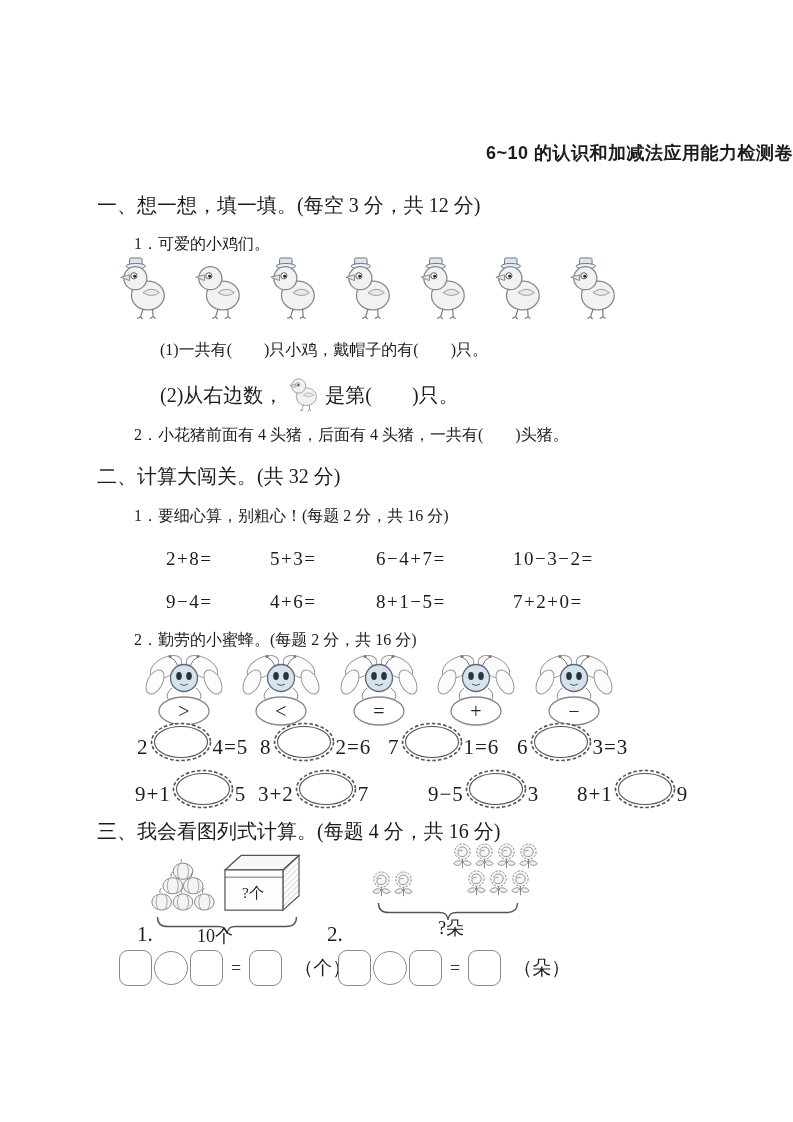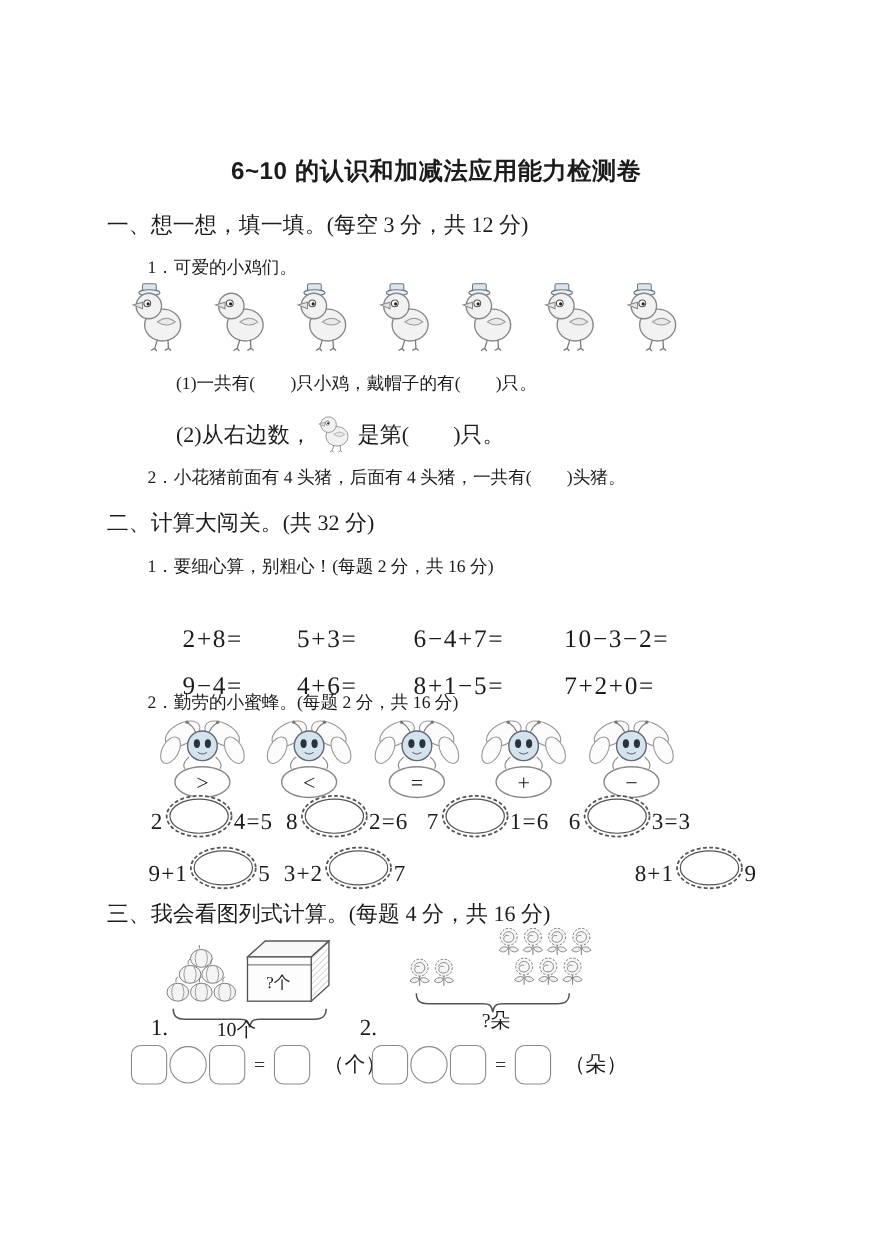--- a/index.html
+++ b/index.html
@@ -5,28 +5,28 @@
   * { margin:0; padding:0; box-sizing:border-box; }
   html,body { background:#fff; }
   .page {
     position:relative; width:793px; height:1122px; background:#fff;
     font-family:"Liberation Serif", serif; color:#1c1c1c; overflow:hidden;
   }
   .abs { position:absolute;justify-content:center; }
   .txt { position:absolute; font-size:16px; white-space:pre-wrap; line-height:1.25; }
   .s-head { font-size:20px; }
   .title {
-    position:absolute; left:0; top:141px; width:100%; text-align:center;
-    font-family:"Liberation Sans", sans-serif; font-weight:bold; font-size:22px;
+    position:absolute; left:0; top:141px; width:100%; text-align:right;
+    font-family:"Liberation Sans", sans-serif; font-weight:bold; font-size:18px;
     letter-spacing:.5px;
   }
   #chicks-row { display:flex; gap:23px; align-items:flex-end; }
   .sub2 { display:flex; align-items:center; gap:5px; height:48px; }
   .sub2 .txt-inline { font-size:20px; white-space:pre-wrap; }
-  .expr { position:absolute; font-size:23px; letter-spacing:1.5px; white-space:pre;margin-top:20px; }
+  .expr { position:absolute; font-size:19px; letter-spacing:1.5px; white-space:pre; }
   .eq { position:absolute; display:flex; align-items:flex-end; height:44px;
         font-size:21px; letter-spacing:1px; white-space:pre; }
   .eq svg { margin:0 1px -2px 1px; }
   .bee-item { position:absolute; }
   .num-label { font-size:21px; }
   .pic-label { font-size:18px; }
   .ans { display:flex; align-items:center; }
   .ans-sq { width:33px; height:36px; border:1.6px solid #8a8a8a; border-radius:9px; background:#fff; flex:0 0 auto; margin:0 1px; }
   .ans-circ { width:34px; height:34px; border:1.6px solid #8a8a8a; border-radius:50%; background:#fff; flex:0 0 auto; margin:0 1px; }
   .ans-eq { font-size:18px; margin:0 7px; color:#333; }
@@ -272,20 +272,24 @@
     </div>
   <div id="oval-row2" class="abs" style="left:0;top:763px;width:793px;height:46px">
       <span class="eq" style="left: 135px; top: 0px;"><span>9+1</span><svg width="62" height="40" viewBox="0 0 62 40">
  <ellipse cx="31" cy="20" rx="29.5" ry="18.5" fill="#fff" stroke="#555" stroke-width="1.6" stroke-dasharray="3.5,2.2"></ellipse>
  <ellipse cx="31" cy="20" rx="26.5" ry="15.5" fill="#fff" stroke="#555" stroke-width="1.1"></ellipse>
 </svg><span>5</span></span>
       <span class="eq" style="left: 258px; top: 0px;"><span>3+2</span><svg width="62" height="40" viewBox="0 0 62 40">
  <ellipse cx="31" cy="20" rx="29.5" ry="18.5" fill="#fff" stroke="#555" stroke-width="1.6" stroke-dasharray="3.5,2.2"></ellipse>
  <ellipse cx="31" cy="20" rx="26.5" ry="15.5" fill="#fff" stroke="#555" stroke-width="1.1"></ellipse>
 </svg><span>7</span></span>
+      <span class="eq" style="left: 428px; top: 0px;"><span>9−5</span><svg width="62" height="40" viewBox="0 0 62 40">
+ <ellipse cx="31" cy="20" rx="29.5" ry="18.5" fill="#fff" stroke="#555" stroke-width="1.6" stroke-dasharray="3.5,2.2"></ellipse>
+ <ellipse cx="31" cy="20" rx="26.5" ry="15.5" fill="#fff" stroke="#555" stroke-width="1.1"></ellipse>
+</svg><span>3</span></span>
       <span class="eq" style="left: 553px; top: 0px; margin-left: 24px;"><span>8+1</span><svg width="62" height="40" viewBox="0 0 62 40">
  <ellipse cx="31" cy="20" rx="29.5" ry="18.5" fill="#fff" stroke="#555" stroke-width="1.6" stroke-dasharray="3.5,2.2"></ellipse>
  <ellipse cx="31" cy="20" rx="26.5" ry="15.5" fill="#fff" stroke="#555" stroke-width="1.1"></ellipse>
 </svg><span>9</span></span>
     </div>
 
   <div class="txt s-head" style="left:97px;top:819px">三、我会看图列式计算。(每题 4 分，共 16 分)</div>
 
   <div class="txt num-label" style="left:137px;top:921px">1.</div>
   <div id="pumpkin-slot" class="abs" style="left:148px;top:859px"><svg width="70" height="57" viewBox="0 0 82 66">

